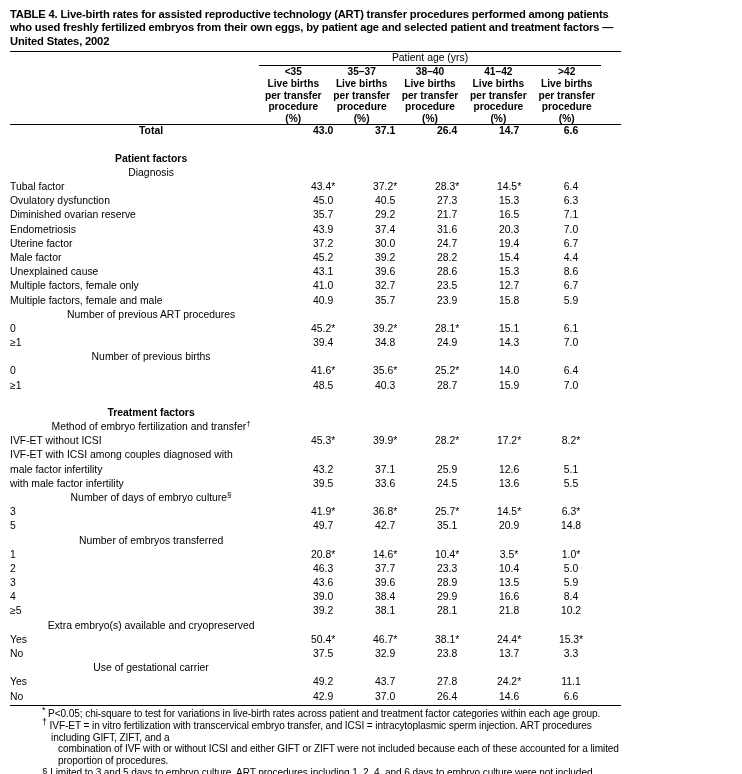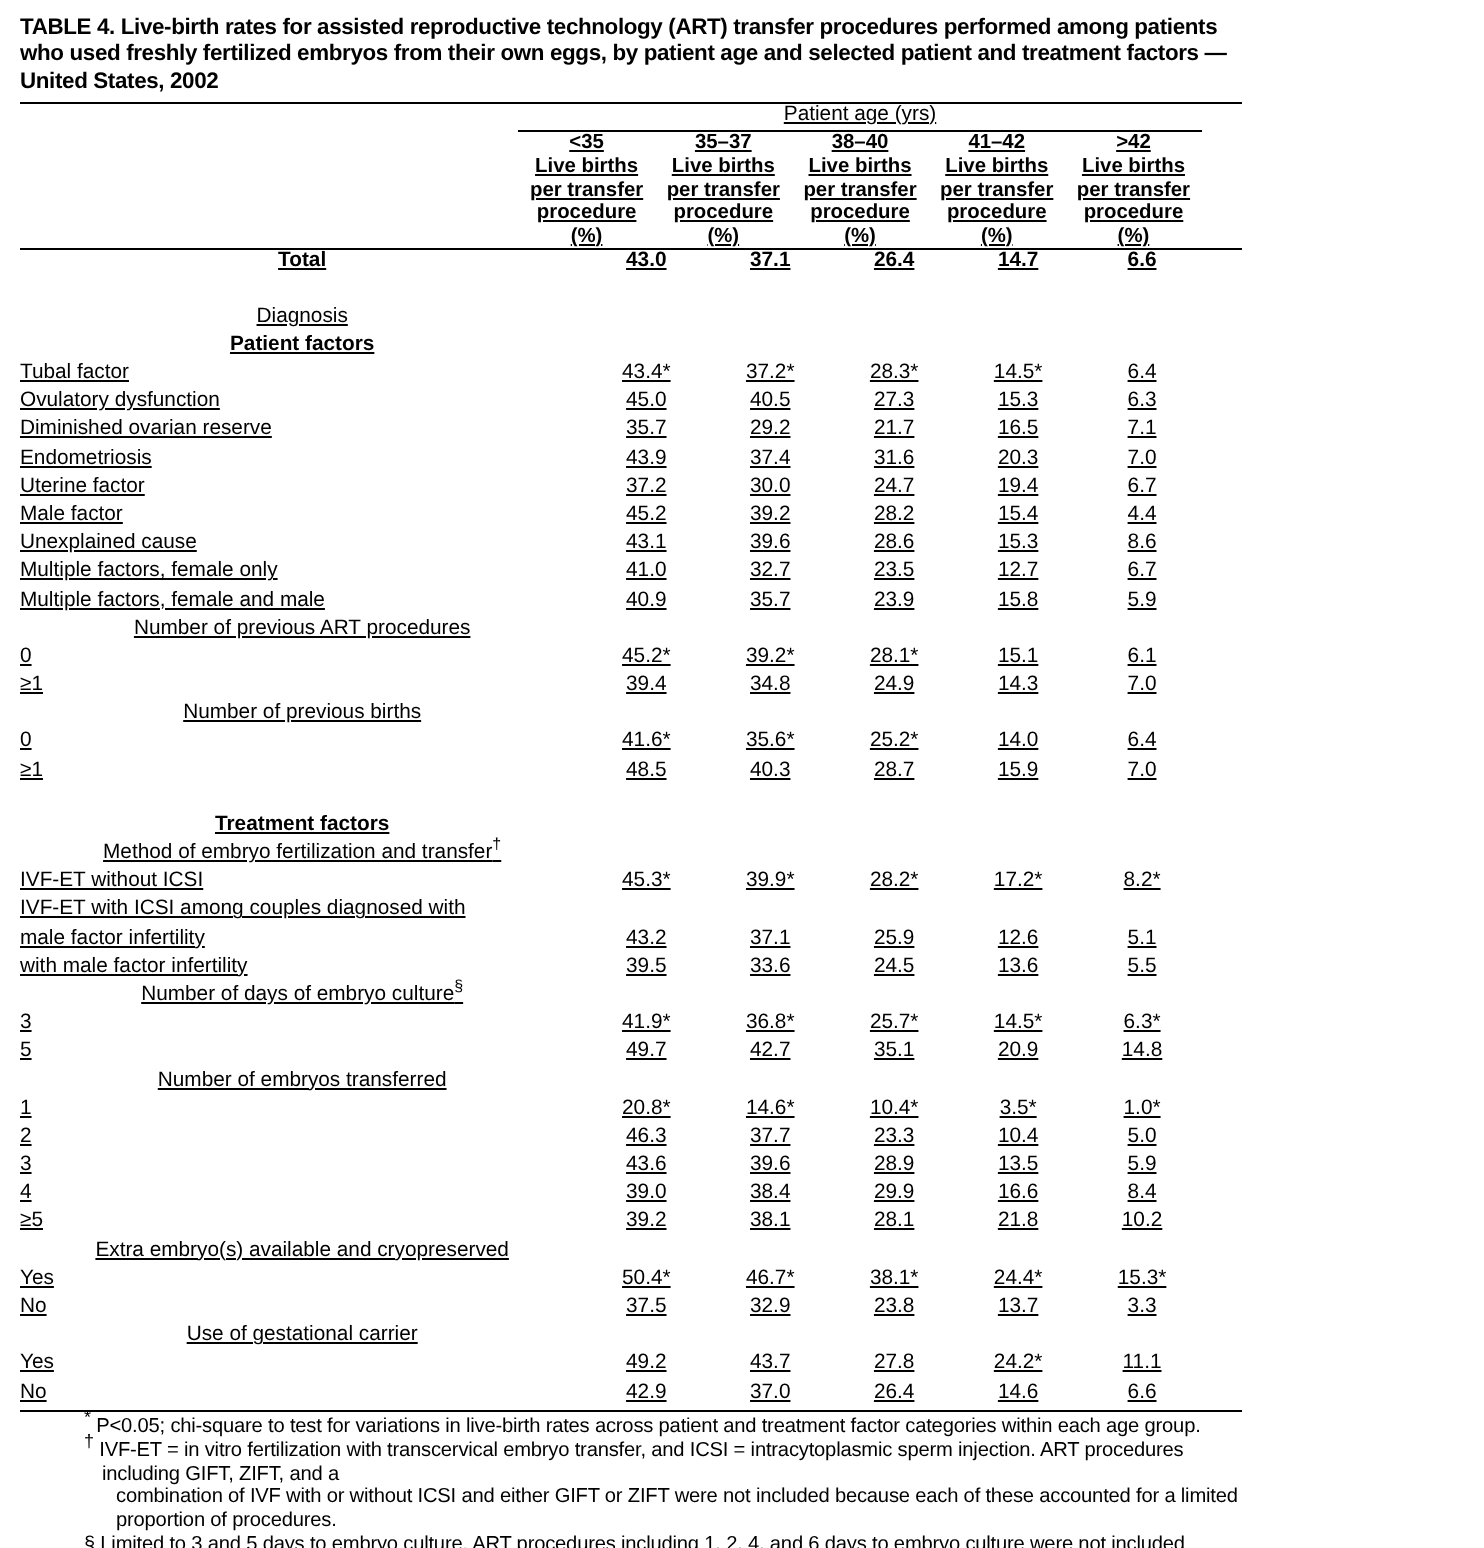--- a/index.html
+++ b/index.html
@@ -46,21 +46,20 @@
     margin: 0;
     width: 100%;
   }
 
   
   table.t {
     width: 100%;
     border-collapse: collapse;
     font-size: 10.4px;
     line-height: 11.6px;
-    text-decoration: underline;
   }
   table.t td {
     padding: 0;
     vertical-align: top;
   }
   .c-label { width: 298px; }
   .c-num   { width: 72px; text-align: center; white-space: nowrap; }
   .c-pad   { width: 24px; }
 
   
@@ -215,35 +214,35 @@
           <td class="num b">37.1</td>
           <td class="num b">26.4</td>
           <td class="num b">14.7</td>
           <td class="num b">6.6</td>
           <td></td>
         </tr>
         <tr>
           <td class="spacer-md" colspan="7"></td>
         </tr>
         <tr class="row-h">
+          <td class="lbl b ind0">Patient factors</td>
+          <td class="num b"></td>
+          <td class="num b"></td>
+          <td class="num b"></td>
+          <td class="num b"></td>
+          <td class="num b"></td>
+          <td></td>
+        </tr>
+        <tr class="row-h">
           <td class="lbl ind0">Diagnosis</td>
           <td class="num"></td>
           <td class="num"></td>
           <td class="num"></td>
           <td class="num"></td>
           <td class="num"></td>
-          <td></td>
-        </tr>
-        <tr class="row-h">
-          <td class="lbl b ind0">Patient factors</td>
-          <td class="num b"></td>
-          <td class="num b"></td>
-          <td class="num b"></td>
-          <td class="num b"></td>
-          <td class="num b"></td>
           <td></td>
         </tr>
         <tr class="row-h">
           <td class="lbl ind1">Tubal factor</td>
           <td class="num">43.4*</td>
           <td class="num">37.2*</td>
           <td class="num">28.3*</td>
           <td class="num">14.5*</td>
           <td class="num">6.4</td>
           <td></td>

